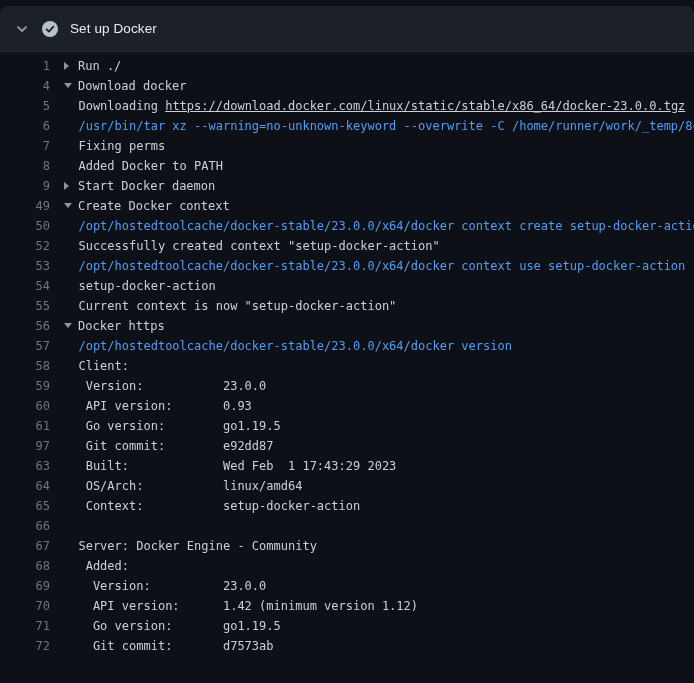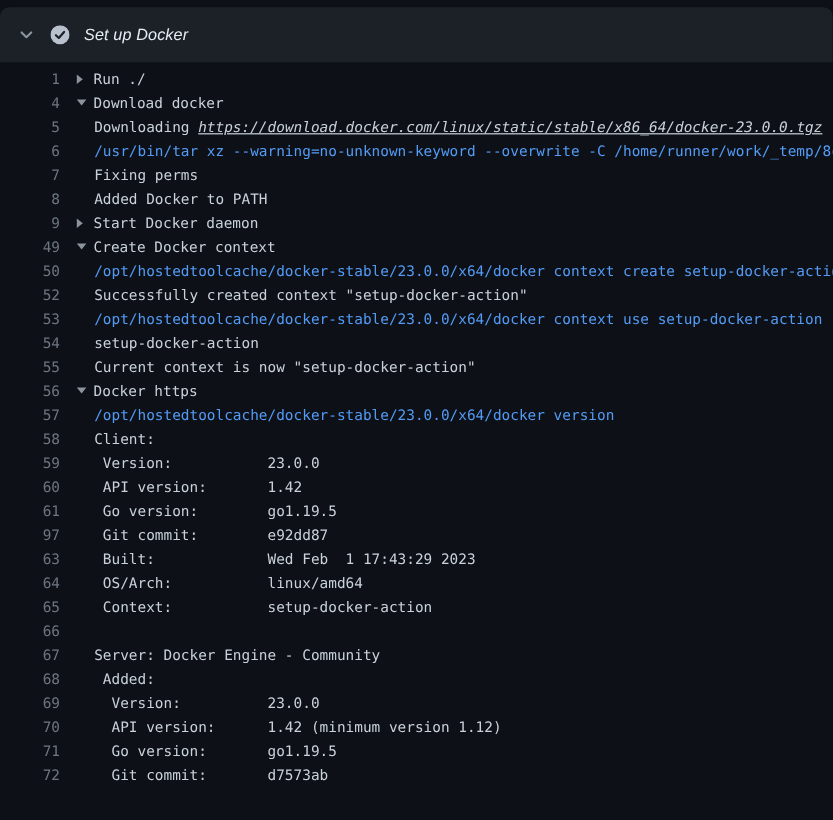--- a/index.html
+++ b/index.html
@@ -21,41 +21,40 @@
     border-bottom: 1px solid #21262d;
     cursor: pointer;
   }
   .chev { display: flex; align-items: center; margin-right: 14px; }
   .check { display: flex; align-items: center; margin-right: 12px; }
   .title {
     font-family: "Liberation Sans", sans-serif;
     font-size: 13.5px;
     color: #e6edf3;
     letter-spacing: 0.1px;
-    font-style: italic;
   }
   .log { padding-top: 4px; }
   .line {
     height: 20px;
     line-height: 20px;
     white-space: pre;
     overflow: hidden;
     font-size: 12px;
   }
   .ln {
     display: inline-block;
     width: 50px;
     text-align: right;
     color: var(--ln-color, #6e7681);
     cursor: pointer;
     user-select: none;
   }
   .lc { color: var(--plain-color, #c9d1d9); margin-left: 14px; }
   .lc.cmd { color: var(--cmd-color, #539bf5); }
-  .lk { color: var(--plain-color, #c9d1d9); text-decoration: underline; cursor: pointer; font-style: italic; }
+  .lk { color: var(--plain-color, #c9d1d9); text-decoration: underline; cursor: pointer; }
   .tri-wrap { display: inline-block; width: 14px; cursor: pointer; }
   .tri-down {
     display: inline-block; width: 0; height: 0;
     border-left: 4px solid transparent; border-right: 4px solid transparent;
     border-top: 5px solid var(--icon-gray, #8b949e);
     vertical-align: middle; margin-bottom: 2px;
   }
   .tri-right {
     display: inline-block; width: 0; height: 0;
     border-top: 4px solid transparent; border-bottom: 4px solid transparent;
@@ -93,21 +92,21 @@
       <div class="line"><span class="ln">49</span><span class="lc"><span class="tri-wrap"><span class="tri-down"></span></span><span>Create Docker context</span></span></div>
       <div class="line"><span class="ln">50</span><span class="lc cmd">  /opt/hostedtoolcache/docker-stable/23.0.0/x64/docker context create setup-docker-action</span></div>
       <div class="line"><span class="ln">52</span><span class="lc">  Successfully created context "setup-docker-action"</span></div>
       <div class="line"><span class="ln">53</span><span class="lc cmd">  /opt/hostedtoolcache/docker-stable/23.0.0/x64/docker context use setup-docker-action</span></div>
       <div class="line"><span class="ln">54</span><span class="lc">  setup-docker-action</span></div>
       <div class="line"><span class="ln">55</span><span class="lc">  Current context is now "setup-docker-action"</span></div>
       <div class="line"><span class="ln">56</span><span class="lc"><span class="tri-wrap"><span class="tri-down"></span></span><span>Docker https</span></span></div>
       <div class="line"><span class="ln">57</span><span class="lc cmd">  /opt/hostedtoolcache/docker-stable/23.0.0/x64/docker version</span></div>
       <div class="line"><span class="ln">58</span><span class="lc">  Client:</span></div>
       <div class="line"><span class="ln">59</span><span class="lc">   Version:           23.0.0</span></div>
-      <div class="line"><span class="ln">60</span><span class="lc">   API version:       1.42</span></div>
+      <div class="line"><span class="ln">60</span><span class="lc">   API version:       0.93</span></div>
       <div class="line"><span class="ln">61</span><span class="lc">   Go version:        go1.19.5</span></div>
       <div class="line"><span class="ln">97</span><span class="lc">   Git commit:        e92dd87</span></div>
       <div class="line"><span class="ln">63</span><span class="lc">   Built:             Wed Feb  1 17:43:29 2023</span></div>
       <div class="line"><span class="ln">64</span><span class="lc">   OS/Arch:           linux/amd64</span></div>
       <div class="line"><span class="ln">65</span><span class="lc">   Context:           setup-docker-action</span></div>
       <div class="line"><span class="ln">66</span><span class="lc"></span></div>
       <div class="line"><span class="ln">67</span><span class="lc">  Server: Docker Engine - Community</span></div>
       <div class="line"><span class="ln">68</span><span class="lc">   Added:</span></div>
       <div class="line"><span class="ln">69</span><span class="lc">    Version:          23.0.0</span></div>
       <div class="line"><span class="ln">70</span><span class="lc">    API version:      1.42 (minimum version 1.12)</span></div>

